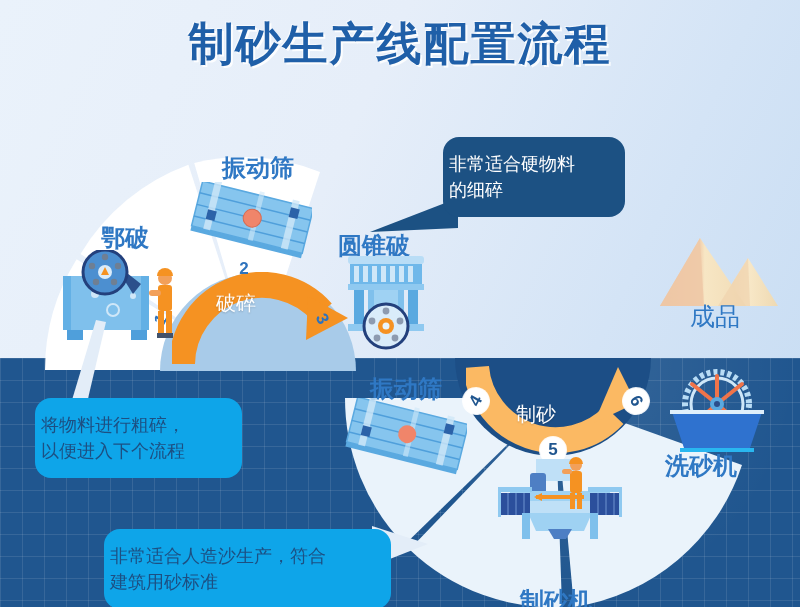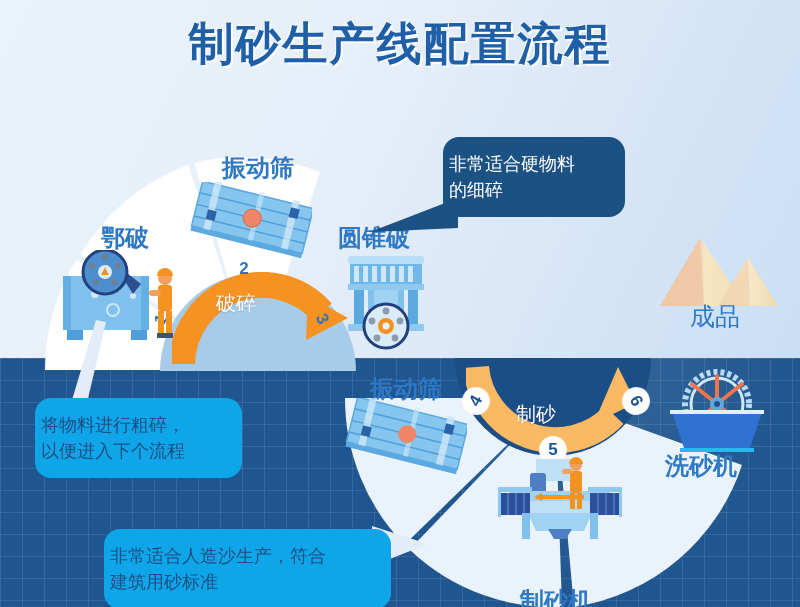--- a/index.html
+++ b/index.html
@@ -113,21 +113,21 @@
   </svg>
 
   <div class="hub-label" style="left:216px;top:290px;">破碎</div>
 
   <div class="num top" style="left:148px;top:307px;transform:rotate(-62deg);">1</div>
   <div class="num top" style="left:231px;top:256px;">2</div>
   <div class="num top" style="left:309px;top:306px;transform:rotate(62deg);">3</div>
 
   <div class="lbl big" style="left:84px;top:222px;margin-left:17px;">鄂破</div>
   <div class="lbl big" style="left:222px;top:152px;">振动筛</div>
-  <div class="lbl big" style="left:338px;top:222px;">圆锥破</div>
+  <div class="lbl big" style="left:338px;top:230px;">圆锥破</div>
 
   <svg class="machine" style="left:55px;top:250px;" width="130" height="95" viewBox="0 0 130 95">
     <rect x="8" y="26" width="86" height="54" rx="3" fill="#7fc0ec"></rect>
     <rect x="8" y="26" width="8" height="54" fill="#63b0e5"></rect>
     <rect x="86" y="26" width="8" height="54" fill="#63b0e5"></rect>
     <rect x="12" y="80" width="16" height="10" fill="#4f9fdb"></rect>
     <rect x="76" y="80" width="16" height="10" fill="#4f9fdb"></rect>
     <circle cx="40" cy="44" r="4" fill="#cfe7f8"></circle>
     <circle cx="58" cy="60" r="6" fill="none" stroke="#cfe7f8" stroke-width="2"></circle>
     <circle cx="78" cy="46" r="3" fill="#cfe7f8"></circle>

